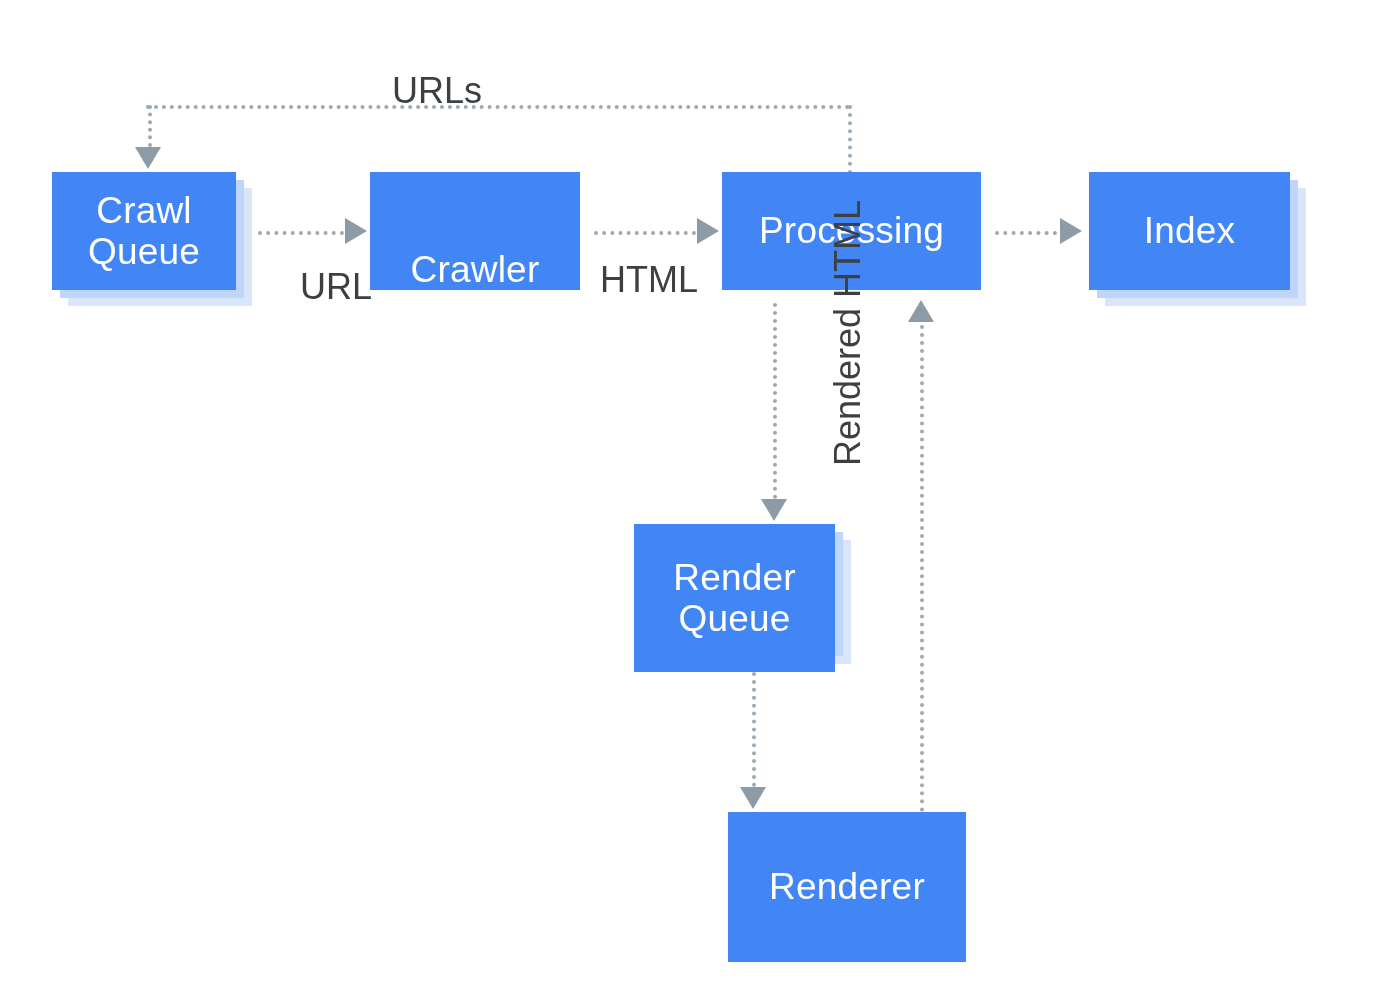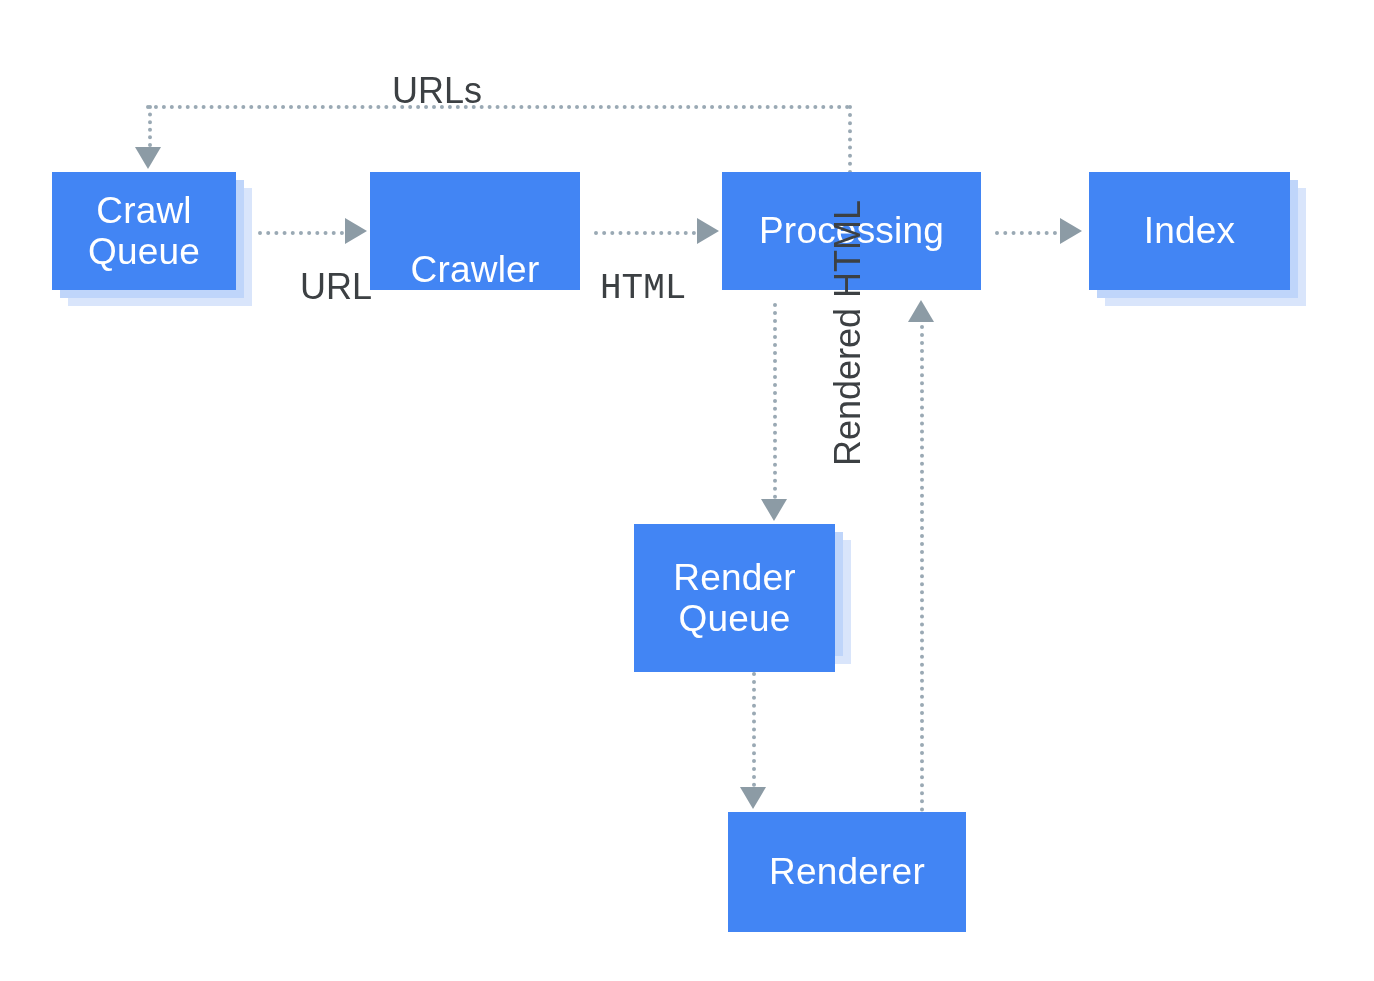--- a/index.html
+++ b/index.html
@@ -111,21 +111,21 @@
   <div class="dot-v" style="left:148px; top:105px; height:42px;"></div>
   <div class="arrow arrow-down" style="left:135px; top:147px;"></div>
   <div class="edge-label" style="left:392px; top:38px;margin-top:35px;">URLs</div>
 
   <div class="dot-h" style="left:258px; top:231px; width:86px;"></div>
   <div class="arrow arrow-right" style="left:345px; top:218px;"></div>
   <div class="edge-label" style="left:272px; top:269px;margin-left:28px;">URL</div>
 
   <div class="dot-h" style="left:594px; top:231px; width:102px;"></div>
   <div class="arrow arrow-right" style="left:697px; top:218px;"></div>
-  <div class="edge-label" style="left:600px; top:271px;font-family:Liberation Mono, monospace;">HTML</div>
+  <div class="edge-label" style="left:600px; top:262px;">HTML</div>
 
   <div class="dot-h" style="left:995px; top:231px; width:62px;"></div>
   <div class="arrow arrow-right" style="left:1060px; top:218px;"></div>
 
   <div class="dot-v" style="left:773px; top:303px; height:196px;"></div>
   <div class="arrow arrow-down" style="left:761px; top:499px;"></div>
 
   <div class="dot-v" style="left:752px; top:672px; height:115px;"></div>
   <div class="arrow arrow-down" style="left:740px; top:787px;"></div>
 
@@ -154,17 +154,17 @@
     <span class="node-label">Index</span>
   </div>
 
   <div class="stack-layer stack-back" style="left:650px; top:540px; width:201px; height:124px;"></div>
   <div class="stack-layer stack-mid" style="left:642px; top:532px; width:201px; height:124px;"></div>
   <div class="node" style="left:634px; top:524px; width:201px; height:148px;">
     <span class="node-label">Render
 Queue</span>
   </div>
 
-  <div class="node" style="left:728px; top:812px; width:238px; height:120px;">
+  <div class="node" style="left:728px; top:812px; width:238px; height:150px;">
     <span class="node-label">Renderer</span>
   </div>
 
 </div>
 
 </body></html>

